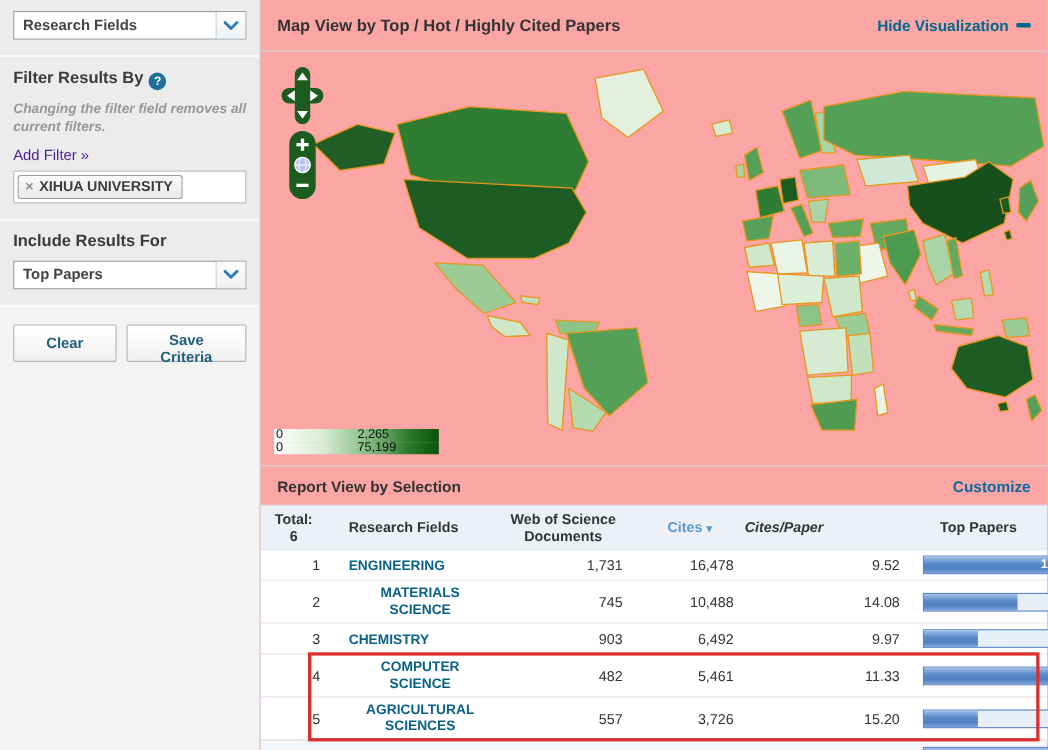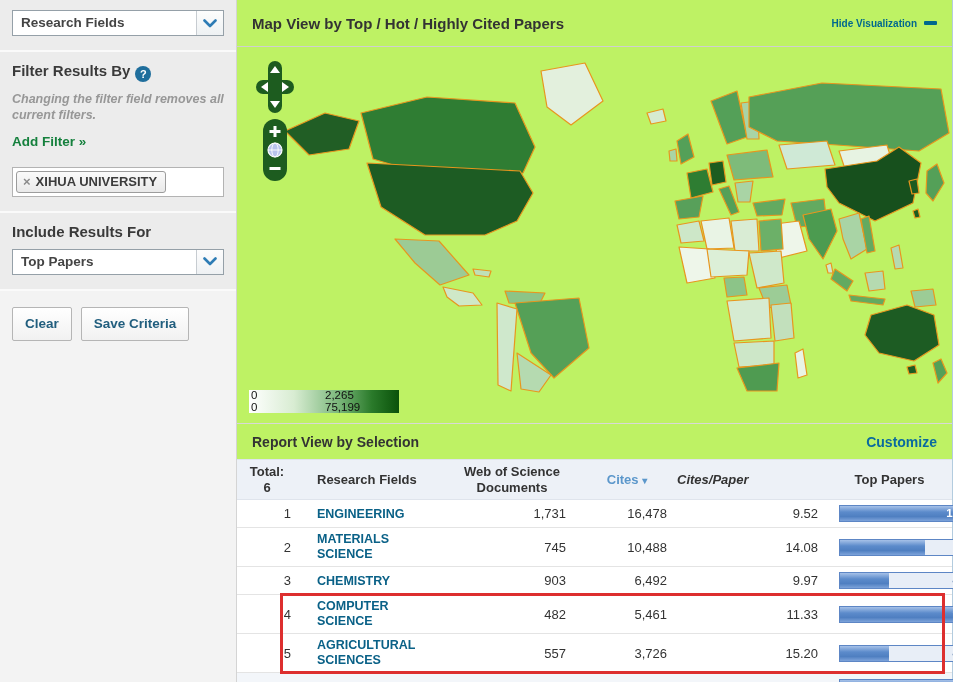--- a/index.html
+++ b/index.html
@@ -15,39 +15,39 @@
   .dropdown { height:26px; background:#fff; border:1px solid #95a0a8; display:flex;
     align-items:stretch; justify-content:space-between; cursor:pointer; }
   .dd-label { font-size:13.5px; font-weight:bold; color:#444; padding:4px 8px; }
   .dd-arrow { width:27px; border-left:1px solid #c7ccd1; display:flex; align-items:center;
     justify-content:center; background:linear-gradient(#fdfdfd,#eef1f3); }
   .help-icon { display:inline-block; width:16px; height:16px; border-radius:50%;
     background:#1f6e9c; color:#fff; font-size:11px; font-weight:bold; text-align:center;
     line-height:16px; margin-left:5px; vertical-align:-2px; }
   .note { font-size:12.5px; font-style:italic; font-weight:bold; color:#979797;
     line-height:1.3; margin:2px 0 8px; }
-  .add-filter { font-size:13.5px; font-weight:bold; color:#15803d; text-decoration:none;
-    display:inline-block; margin-bottom:18px; cursor:pointer; }
+  .add-filter { font-size:13.5px; font-weight:normal; color:#4c1d95; text-decoration:none;
+    display:inline-block; margin-bottom:7px; cursor:pointer; }
   .filter-box { background:#fff; border:1px solid #b3b3b3; padding:3px; min-height:30px; }
   .filter-tag { display:inline-flex; align-items:center; gap:5px; border:1px solid #9c9c9c;
     border-radius:3px; background:linear-gradient(#fafafa,#e9e9e9); padding:2px 8px 3px 6px;
     cursor:pointer; }
   .tag-x { color:#8a8a8a; font-weight:bold; font-size:13px; }
   .tag-text { font-size:13px; font-weight:bold; color:#3c3c3c;text-align:right; }
   .btn-row { display:flex; gap:9px; padding:16px 12px; background:#f3f3f3; flex:1; }
   .btn { font-size:13.5px; font-weight:bold; color:#215e7e; background:linear-gradient(#ffffff,#f1f1f1);
-    border:1px solid #b5b5b5; border-radius:2px; padding:6px 12px; cursor:pointer; height:34px; }
+    border:1px solid #b5b5b5; border-radius:2px; padding:6px 29px; cursor:pointer; height:34px; }
 
   
   .content { flex:1; min-width:0; border-left:1px solid #d4d4d4; border-right:1px solid #b3ccdf;
-    display:flex; flex-direction:column; background:#bef264; }
+    display:flex; flex-direction:column; background:#fca5a5; }
   .viz-header { height:47px; flex:none; border-bottom:1px solid #cfcfcf; display:flex;
     align-items:center; justify-content:space-between; padding:0 15px; }
   .viz-title { font-size:15px; font-weight:bold; color:#333; }
-  .hide-link { display:flex; align-items:center; gap:7px; color:#00688e; font-size:10px;
+  .hide-link { display:flex; align-items:center; gap:7px; color:#00688e; font-size:14px;
     font-weight:bold; cursor:pointer; }
   .minus-glyph { width:13px; height:4px; background:#00688e; border-radius:1px; }
 
   .map-area { height:376px; flex:none; position:relative; }
   .world-map { position:absolute; left:40px; top:4px; }
   .map-controls { position:absolute; left:18px; top:12px; }
 
   .legend { position:absolute; left:12px; top:343px; width:150px; height:23px; overflow:hidden; }
   .legend-row { position:relative; width:150px; height:12px; margin-bottom:0;
     background:linear-gradient(90deg,#ffffff 0%,#d8ecd2 30%,#7ab77a 60%,#2a7a2a 82%,#0a520a 100%); }
@@ -70,21 +70,21 @@
   .header .c-rank { text-align:center; padding-right:0; font-weight:bold; line-height:1.2; }
   .c-field { flex:0 0 150px; padding-left:20px; text-align:left; }
   .c-docs { flex:0 0 130px; text-align:right; padding-right:11px; }
   .c-cites { flex:0 0 100px; text-align:right; padding-right:10px; }
   .c-cpp { flex:0 0 150px; text-align:right; padding-right:9px; }
   .c-top { flex:1 1 auto; }
   .header .cell { font-weight:bold; text-align:center; line-height:1.2; }
   .header .c-cites { color:#5b97cb; cursor:pointer; padding-right:0; }
   .sort-arrow { font-size:10px; color:#5b97cb; }
   .field-link { font-size:12.5px; font-weight:bold; color:#0a6187; text-decoration:none;
-    line-height:1.2; display:inline-block; cursor:pointer; }
+    line-height:1.2; display:inline-block; cursor:pointer;text-align:center; }
   .r-h28 { min-height:28px; } .r-h36 { min-height:36px; } .r-h30 { min-height:30px; }
 
   .bar { position:relative; width:124px; height:17px; margin-left:12px; border:1px solid #5d86c5;
     background:#e8eef7; }
   .bar-fill { height:100%; background:linear-gradient(180deg,#a6c1e8 0%,#5c8bcb 40%,#4f7fc1 70%,#7da3da 100%); }
   .bar-label { position:absolute; right:3px; top:1px; font-size:11.5px; font-weight:bold; color:#1f4e8c; }
   .bar.on-fill .bar-label { color:#fff; }
 
   .hl { position:relative; }
   .red-box { position:absolute; top:-2px; bottom:-1px; left:43px; right:7px;

